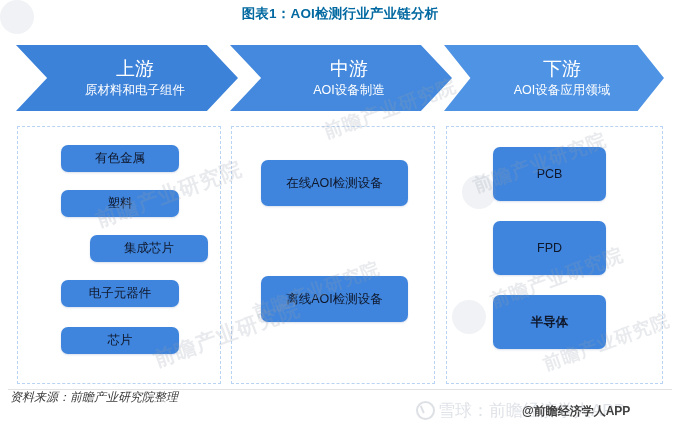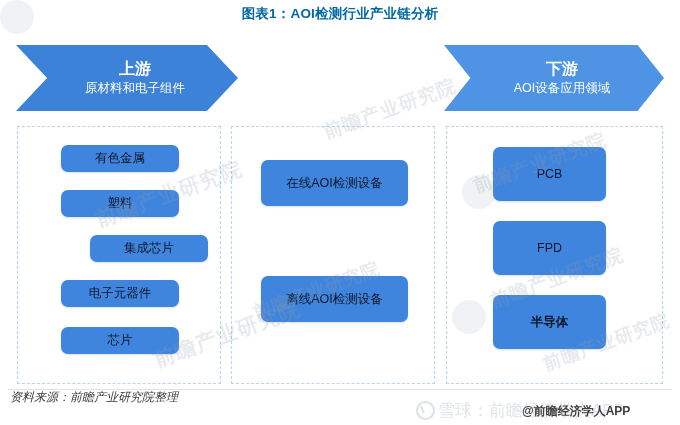--- a/index.html
+++ b/index.html
@@ -52,22 +52,22 @@
   }
   .arrow.first {
     clip-path: polygon(0% 0%, 86% 0%, 100% 50%, 86% 100%, 0% 100%, 14% 50%);
   }
   .arrow-1 { left: 0px;   width: 222px; background: #3d82d9; }
   .arrow-2 { left: 214px; width: 222px; background: #4489dd; }
   .arrow-3 { left: 428px; width: 220px; background: #4e93e4;
              clip-path: polygon(0% 0%, 88% 0%, 100% 50%, 88% 100%, 0% 100%, 12% 50%); }
 
   .arrow-main {
-    font-size: 16px;
-    font-weight: 700;
+    font-size: 19px;
+    font-weight: 400;
     line-height: 1.25;
     margin-bottom: 2px;
     margin-left: 16px;
   }
   .arrow-sub {
     font-size: 12.5px;
     font-weight: 400;
     line-height: 1.25;
     margin-left: 16px;
   }
@@ -220,20 +220,24 @@
 
 <div class="chart-title">图表1：AOI检测行业产业链分析</div>
 
 <div class="arrow-band">
 
   <div class="arrow arrow-1 first">
     <div class="arrow-main">上游</div>
     <div class="arrow-sub">原材料和电子组件</div>
   </div>
 
+  <div class="arrow arrow-2">
+    <div class="arrow-main">中游</div>
+    <div class="arrow-sub">AOI设备制造</div>
+  </div>
 
   <div class="arrow arrow-3">
     <div class="arrow-main">下游</div>
     <div class="arrow-sub">AOI设备应用领域</div>
   </div>
 
 </div>
 
 <div class="columns">
 

